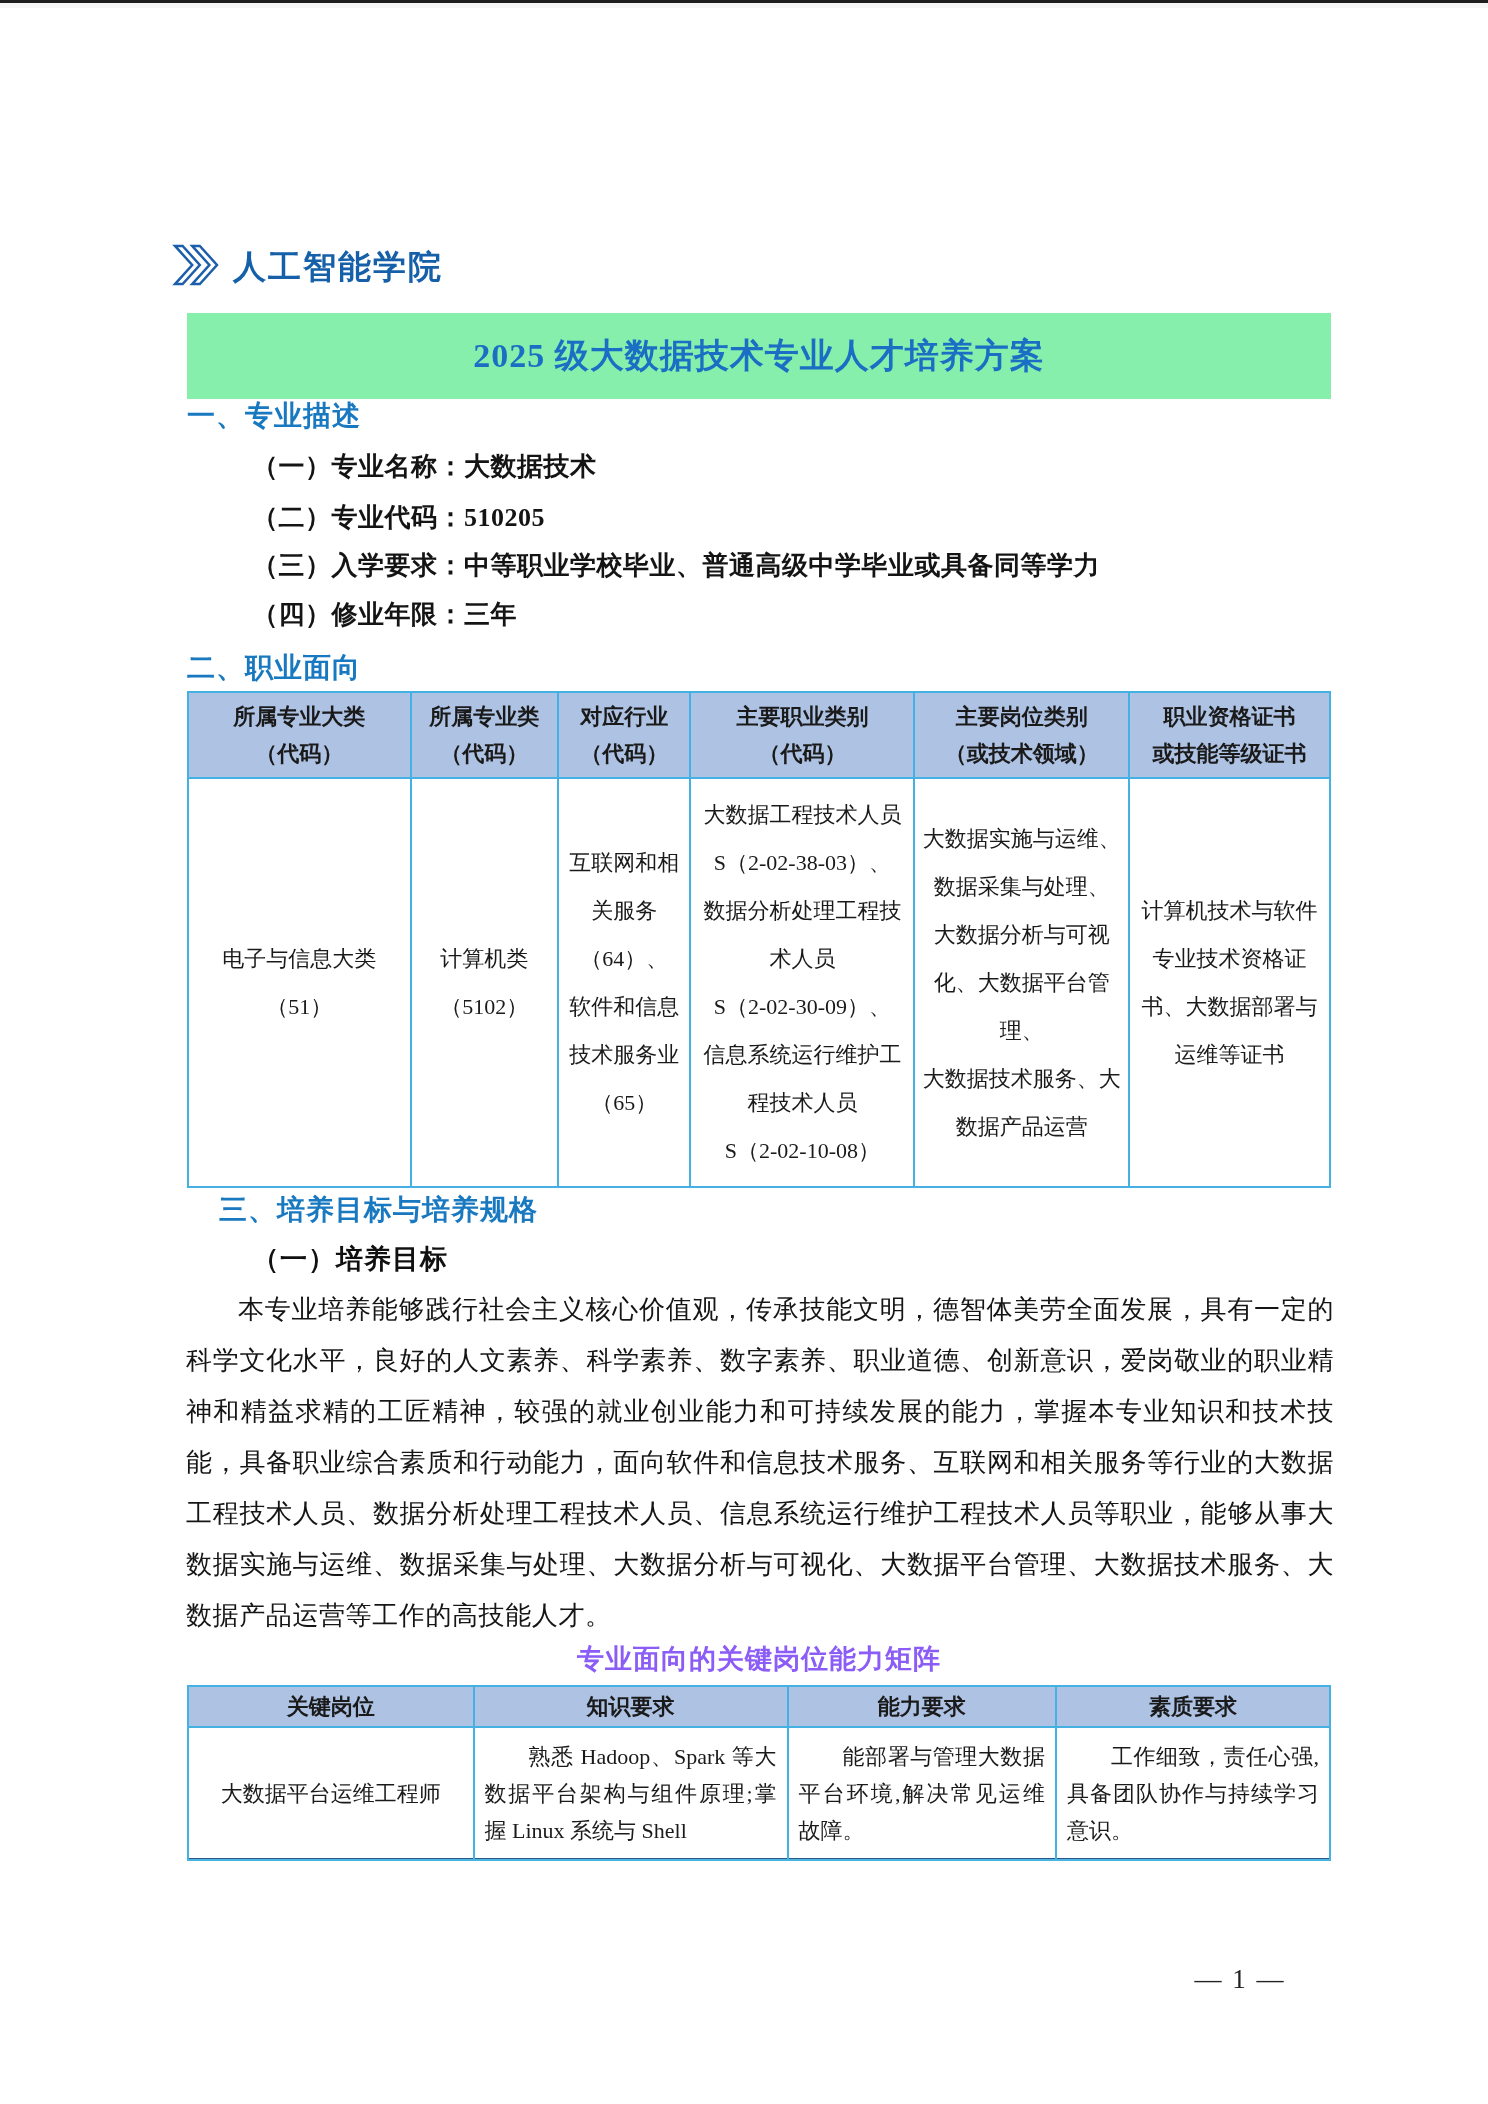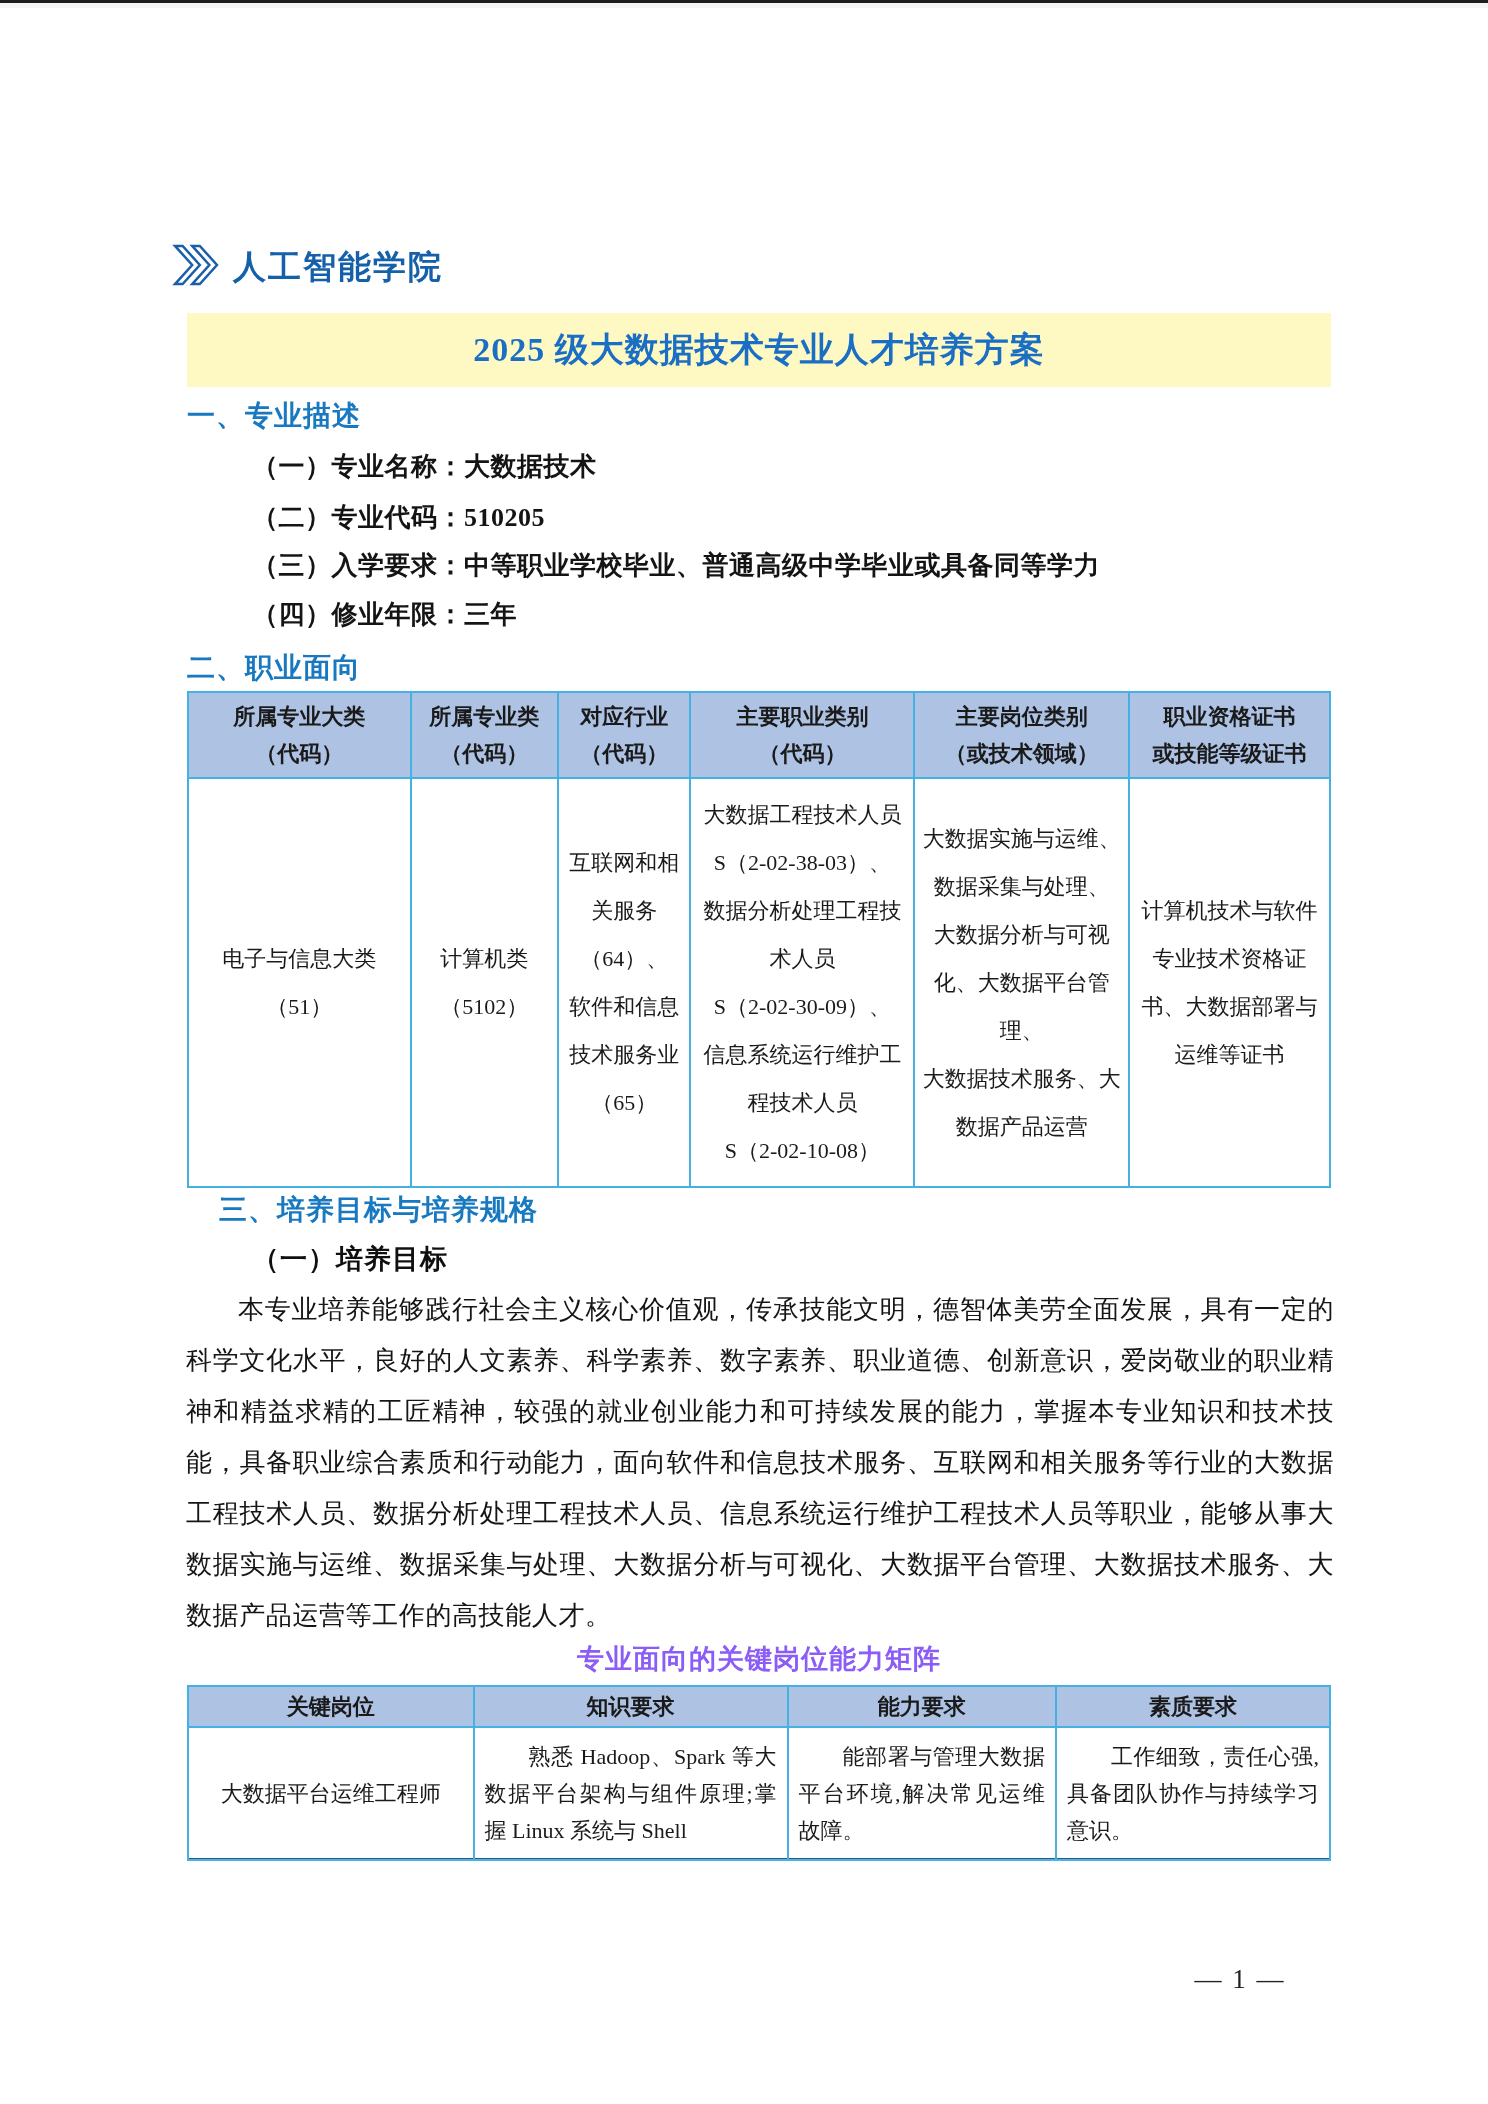--- a/index.html
+++ b/index.html
@@ -14,22 +14,22 @@
   
   .logo{position:absolute;top:244px;left:172px;display:flex;align-items:flex-end;gap:13px;}
   .logo .glyph{display:block;}
   .logo .name{
     font-family:"Liberation Sans","DejaVu Sans",sans-serif;
     font-size:33px;font-weight:bold;color:#1560a9;letter-spacing:2px;
   }
 
   
   .banner{
-    position:absolute;top:313px;left:187px;width:1144px;height:74px;
-    background:#fef9c3;display:flex;align-items:center;justify-content:center;
+    position:absolute;top:313px;left:187px;width:1144px;height:86px;
+    background:#86efac;display:flex;align-items:center;justify-content:center;
   }
   .banner .title{
     font-size:34px;font-weight:bold;color:#1a6fc4;letter-spacing:1px;
   }
 
   .sec-heading{
     position:absolute;left:187px;
     font-family:"Liberation Sans","DejaVu Sans",sans-serif;
     font-size:28px;font-weight:600;color:#1878c0;letter-spacing:1px;white-space:nowrap;
   }

